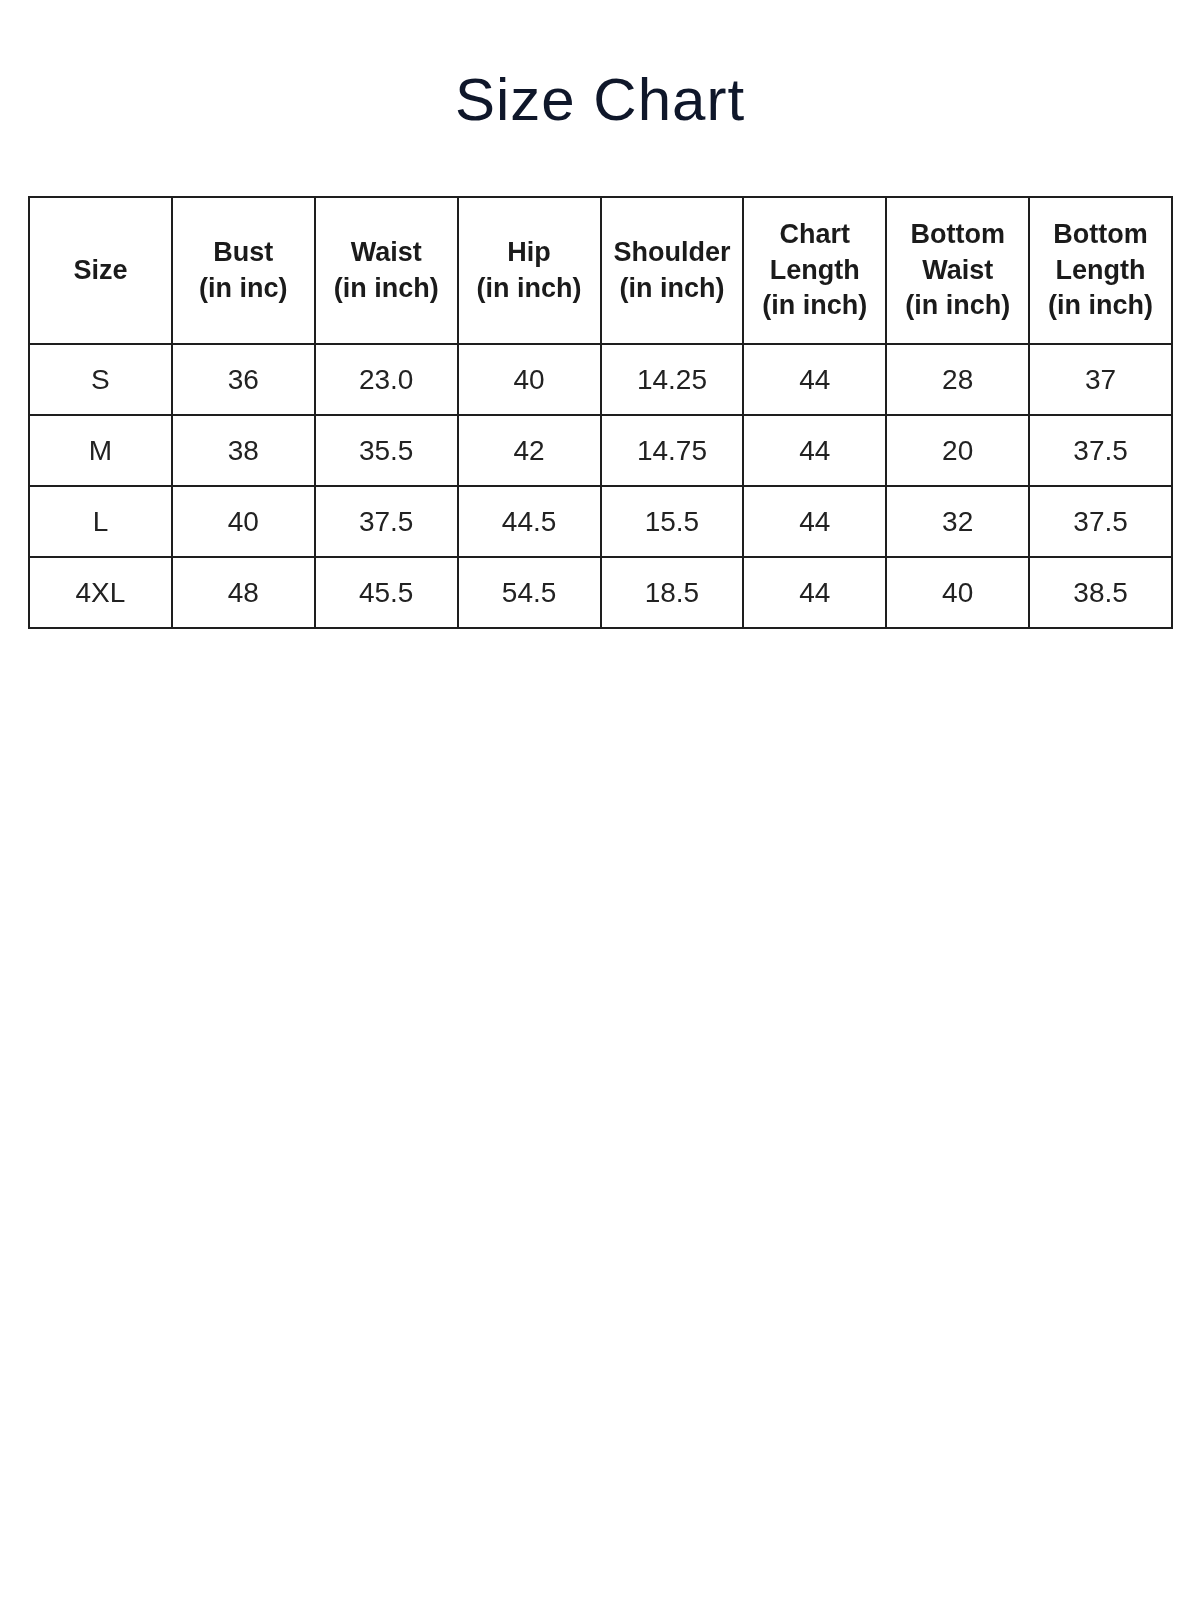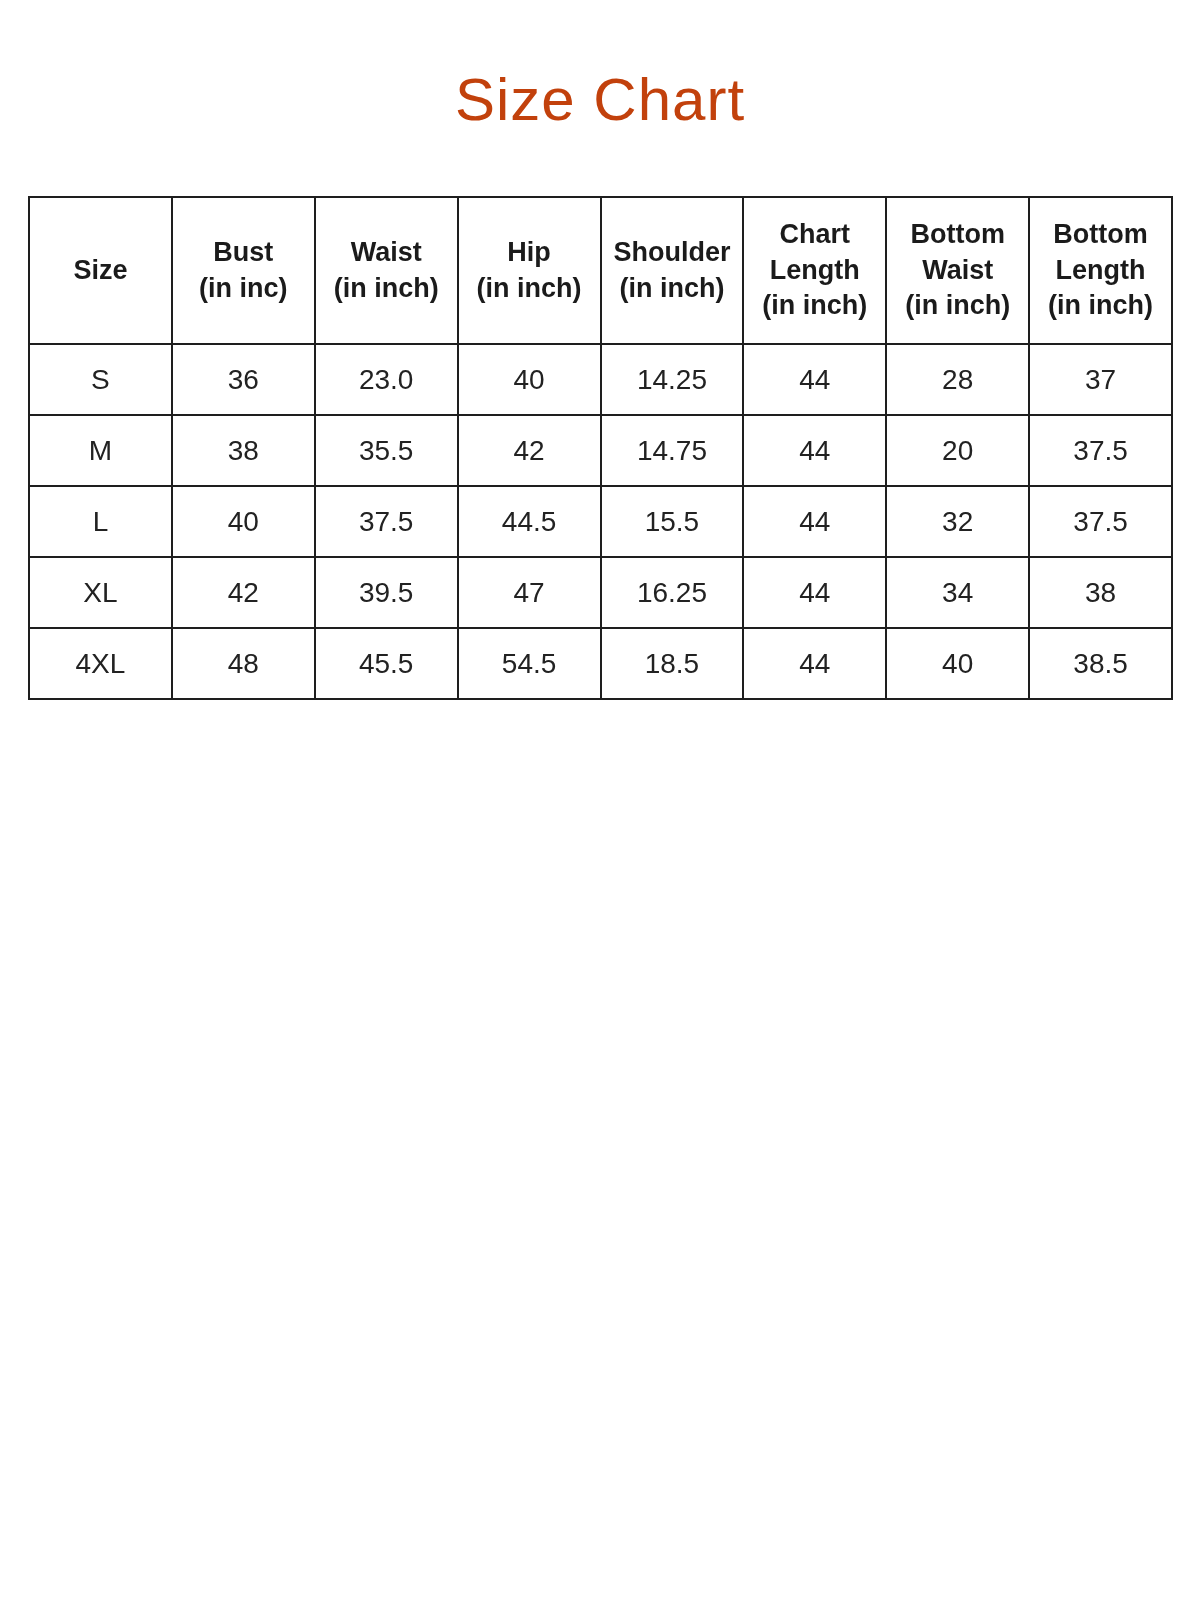--- a/index.html
+++ b/index.html
@@ -16,21 +16,21 @@
     background: #ffffff;
     overflow: hidden;
   }
   h1.title {
     margin-top: 64px;
     text-align: center;
     font-size: 60px;
     font-weight: 400;
     letter-spacing: 1px;
     line-height: 1.2;
-    color: #c2410c;
+    color: #0f172a;
   }
   table.size-chart {
     border-collapse: collapse;
     table-layout: fixed;
     width: 1145px;
     margin: 60px 0 0 28px;
   }
   table.size-chart th,
   table.size-chart td {
     border: 2px solid #1e1e1e;
@@ -109,30 +109,20 @@
           <td>L</td>
           <td>40</td>
           <td>37.5</td>
           <td>44.5</td>
           <td>15.5</td>
           <td>44</td>
           <td>32</td>
           <td>37.5</td>
         </tr>
         <tr>
-          <td>XL</td>
-          <td>42</td>
-          <td>39.5</td>
-          <td>47</td>
-          <td>16.25</td>
-          <td>44</td>
-          <td>34</td>
-          <td>38</td>
-        </tr>
-        <tr>
           <td>4XL</td>
           <td>48</td>
           <td>45.5</td>
           <td>54.5</td>
           <td>18.5</td>
           <td>44</td>
           <td>40</td>
           <td>38.5</td>
         </tr>
       </tbody>

